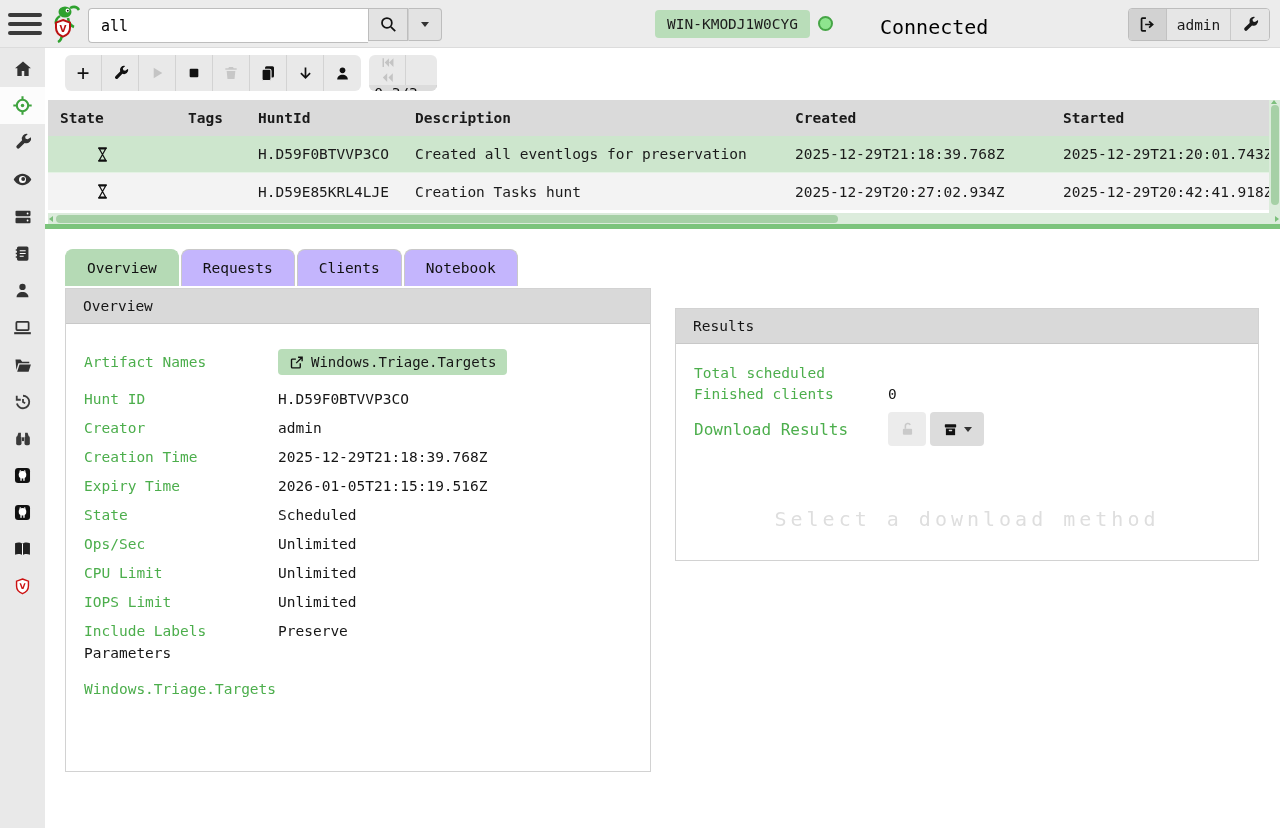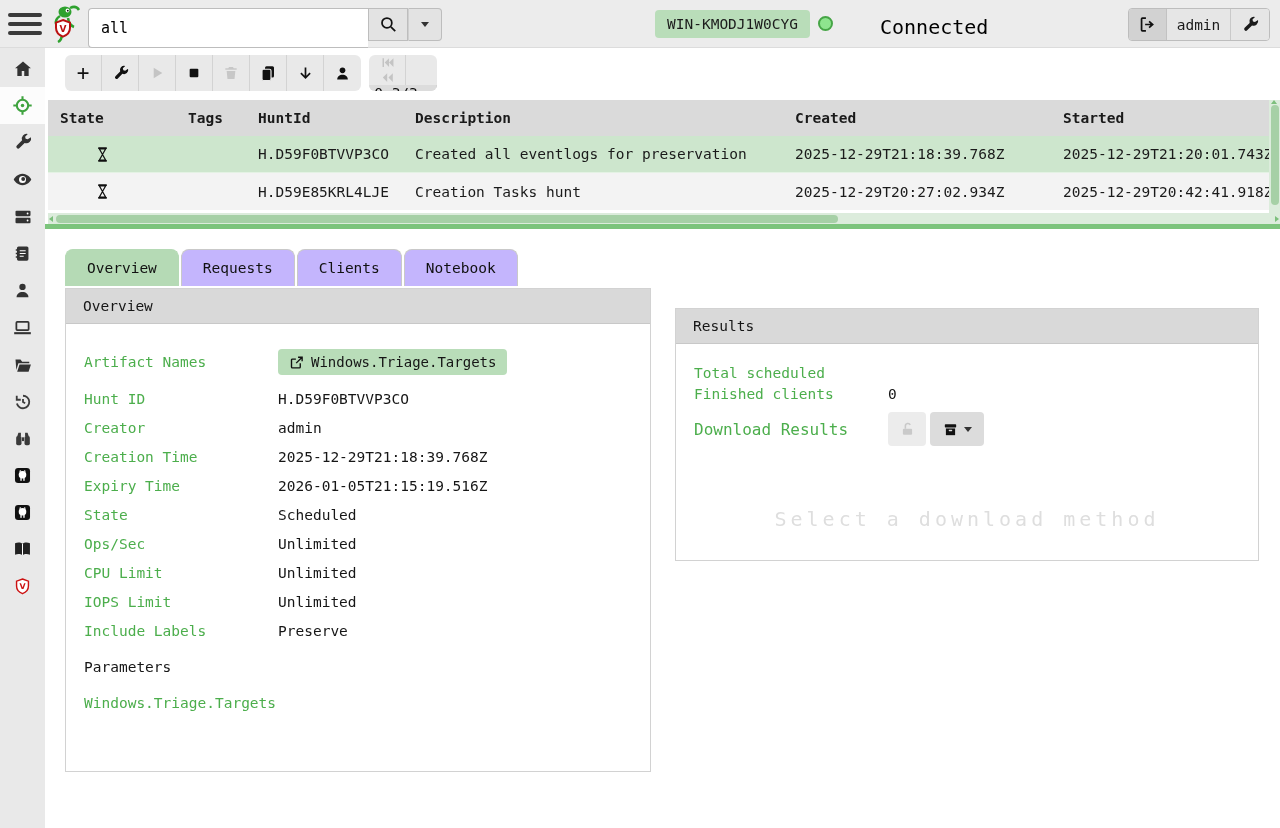--- a/index.html
+++ b/index.html
@@ -6,21 +6,21 @@
   html,body { width:1280px; height:828px; }
   body { font-family:"DejaVu Sans Mono","Liberation Mono",monospace; background:#fff; color:#1a1a1a; }
   #app { position:relative; width:1280px; height:828px; overflow:hidden; background:#fff; }
 
   
   .topbar { position:absolute; left:0; top:0; width:1280px; height:48px; background:#ececec; border-bottom:1px solid #dcdcdc; }
   .hamburger { position:absolute; left:8px; top:13px; width:34px; height:22px; cursor:pointer; }
   .hamburger div { height:4px; background:#3a3a3a; border-radius:2px; margin-bottom:5px; }
   .logo { position:absolute; left:48px; top:4px; width:34px; height:42px; }
   .search-group { position:absolute; left:88px; top:8px; height:33px; display:flex; }
-  .search-input { width:280px; height:40px; border:1px solid #bdbdbd; border-right:none; border-radius:4px 0 0 4px; padding:0 12px; font:15px "DejaVu Sans Mono",monospace; background:#fff; outline:none; }
+  .search-input { width:280px; height:35px; border:1px solid #bdbdbd; border-right:none; border-radius:4px 0 0 4px; padding:0 12px; font:15px "DejaVu Sans Mono",monospace; background:#fff; outline:none; }
   .search-btn { width:40px; height:33px; background:#e3e3e3; border:1px solid #bdbdbd; display:flex; align-items:center; justify-content:center; cursor:pointer; }
   .search-caret-btn { width:34px; height:33px; background:#e3e3e3; border:1px solid #bdbdbd; border-left:1px solid #cfcfcf; border-radius:0 4px 4px 0; display:flex; align-items:center; justify-content:center; cursor:pointer; }
   .host-badge { position:absolute; left:655px; top:10px; height:28px; background:#b9ddb9; border-radius:4px; display:flex; align-items:center; padding:0 12px; font-size:14.5px; color:#1c1c1c; cursor:pointer; }
   .conn-dot { position:absolute; left:818px; top:16px; width:15px; height:15px; border-radius:50%; background:#8ee48e; border:2px solid #46a546; }
   .conn-label { position:absolute; left:880px; top:15px; font-size:20px; color:#000000; }
   .user-group { position:absolute; left:1128px; top:8px; height:33px; display:flex; border:1px solid #bdbdbd; border-radius:4px; overflow:hidden; }
   .user-group .seg { display:flex; align-items:center; justify-content:center; height:100%; cursor:pointer; }
   .seg.logout { width:38px; background:#d2d2d2; border-right:1px solid #c2c2c2; }
   .seg.uname  { width:64px; background:#e6e6e6; border-right:1px solid #c9c9c9; font-size:14.5px; }
   .seg.settings { width:38px; background:#e6e6e6; }
@@ -64,21 +64,21 @@
   .tab.active { background:#b5dab5; border-color:#b5dab5; }
 
   
   .panel { position:absolute; background:#fff; border:1px solid #d2d2d2; }
   .panel-hd { height:35px; background:#d9d9d9; display:flex; align-items:center; padding-left:17px; font-size:14.5px; color:#161616; border-bottom:1px solid #c8c8c8; }
   .panel-bd { padding:16px 18px; }
   .f-row { display:grid; grid-template-columns:194px 1fr; align-items:center; min-height:29px; font-size:14.5px; }
   .f-label { color:#4cae4c; }
   .f-value { color:#161616; white-space:nowrap; }
   .artifact-badge { display:inline-flex; align-items:center; gap:7px; background:#b9ddb9; border-radius:4px; padding:5px 11px; font-size:14px; color:#151515; cursor:pointer; }
-  .params-title { font-size:14.5px; color:#161616; margin-top:14px; }
+  .params-title { font-size:14.5px; color:#161616; }
   .params-artifact { font-size:14.5px; color:#4cae4c; margin-top:20px; }
   .dl-row { display:grid; grid-template-columns:194px 1fr; align-items:center; margin-top:8px; }
   .dl-btns { display:flex; gap:4px; }
   .dl-btn { width:38px; height:34px; border-radius:4px; display:flex; align-items:center; justify-content:center; }
   .dl-btn.lock { background:#ececec; cursor:default; }
   .dl-btn.archive { width:54px; background:#dcdcdc; gap:5px; cursor:pointer; }
   .watermark { position:absolute; left:0; right:0; top:198px; text-align:center; font-size:20px; letter-spacing:4px; color:#dedede; white-space:nowrap; }
 </style>
 </head>
 <body>

